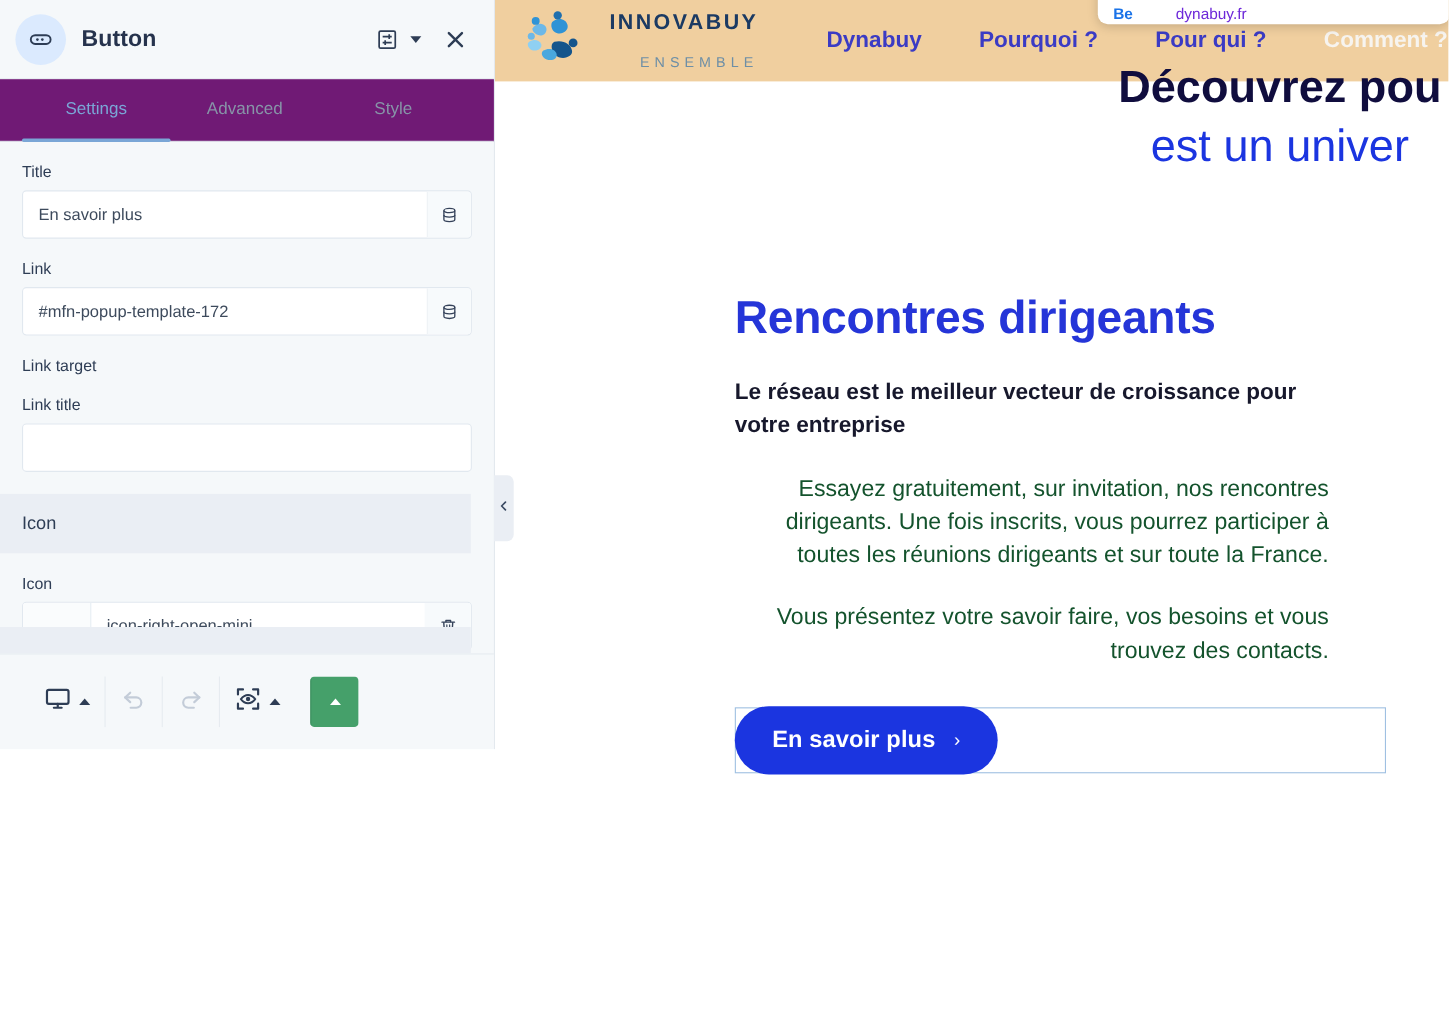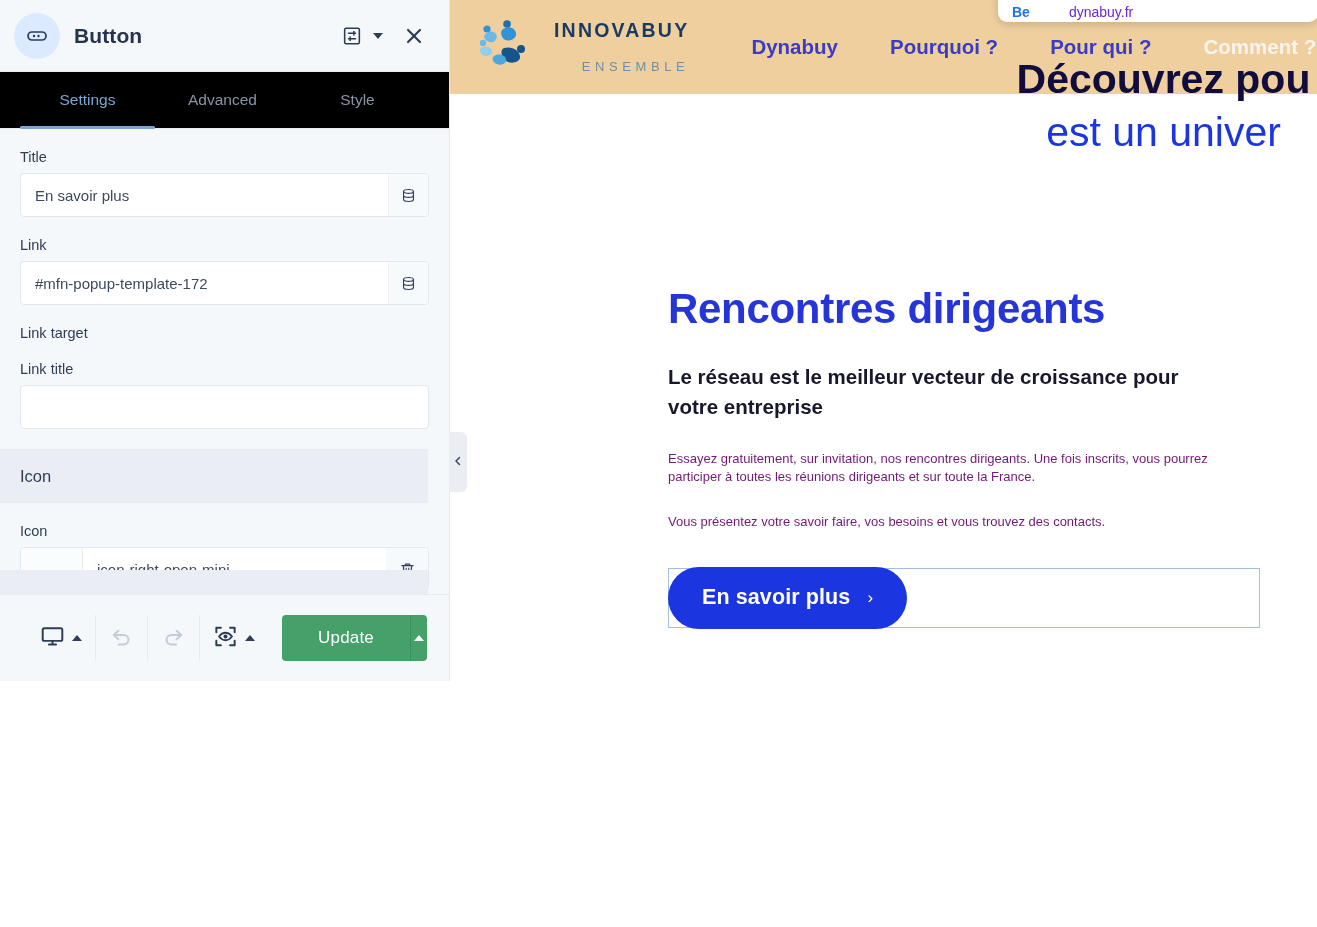--- a/index.html
+++ b/index.html
@@ -47,21 +47,21 @@
   .caret-down {
     width: 0; height: 0; cursor: pointer;
     border-left: 5px solid transparent; border-right: 5px solid transparent;
     border-top: 6px solid #2e3d55; margin-left: 2px; margin-right: 12px;
   }
 
   
   .tabs {
     height: 57px; flex: 0 0 57px;
     display: flex; align-items: stretch;
-    background: #000000;
+    background: #701a75;
     border-bottom: 1px solid #e6ebf0;
     padding-left: 20px;
   }
   .tab {
     flex: 0 0 auto; width: 135px;
     display: flex; align-items: center; justify-content: center;
     font-size: 15.5px; color: #8794a8; cursor: pointer;
     position: relative; background: none; border: none;
     font-family: inherit;
   }
@@ -200,21 +200,21 @@
     display: flex; align-items: center; justify-content: center;
     cursor: pointer; color: #3b4a63; z-index: 30;
   }
 
   
   .preview {
     position: relative; flex: 1 1 auto; height: 927px;
     background: #ffffff; overflow: hidden;
   }
   .site-header {
-    height: 94px; background: #f0cf9f;
+    height: 74px; background: #f0cf9f;
     display: flex; align-items: center; padding-left: 24px;
   }
   .logo { display: flex; align-items: center; }
   .logo-text { margin-left: 10px; line-height: 1; }
   .logo-main {
     font-size: 19.5px; font-weight: bold; color: #1b3a63;
     letter-spacing: 2.2px;
   }
   .logo-sub {
     font-size: 13px; color: #6e8fa6; letter-spacing: 4.6px;
@@ -258,22 +258,22 @@
   }
   .c-title {
     font-size: 42px; font-weight: bold; color: #2535d8;
     letter-spacing: -.3px; line-height: 1.1;
   }
   .c-sub {
     margin-top: 30px; font-size: 20.5px; font-weight: bold;
     color: #17182c; line-height: 1.45; max-width: 545px;
   }
   .c-para {
-    margin-top: 28px; font-size: 13px; color: #701a75;
-    line-height: 1.44; max-width: 540px;
+    margin-top: 28px; font-size: 21px; color: #14532d;
+    line-height: 1.44; max-width: 540px; text-align: right;
   }
   .c-para.second { margin-top: 26px; }
 
   .cta-select {
     margin-top: 36px; width: 592px; height: 60px;
     border: 1px solid #9fc0e2;
     display: flex; align-items: center;
   }
   .cta-btn {
     margin-left: -1px;
@@ -434,21 +434,20 @@
         <span>
           <svg width="25" height="25" viewBox="0 0 24 24" fill="none">
             <path d="M3.2 8V3.6h4.4M20.8 8V3.6h-4.4M3.2 16v4.4h4.4M20.8 16v4.4h-4.4" stroke="#2e3d55" stroke-width="1.9" stroke-linecap="round" stroke-linejoin="round"></path>
             <path d="M5.8 12s2.7-3.6 6.2-3.6S18.2 12 18.2 12s-2.7 3.6-6.2 3.6S5.8 12 5.8 12z" stroke="#2e3d55" stroke-width="1.7"></path>
             <circle cx="12" cy="12" r="1.9" fill="#2e3d55"></circle>
           </svg>
         </span>
         <span class="mini-caret"></span>
       </div>
       <div class="update-wrap">
-        <button class="update-btn">Update</button>
         <button class="update-more">
           <span class="mini-caret"></span>
         </button>
       </div>
     </div>
 
     <div class="collapse-tab">
       <span>
         <svg width="12" height="12" viewBox="0 0 24 24" fill="none">
           <polyline points="15,5 8,12 15,19" stroke="#3b4a63" stroke-width="3" stroke-linecap="round" stroke-linejoin="round"></polyline>

